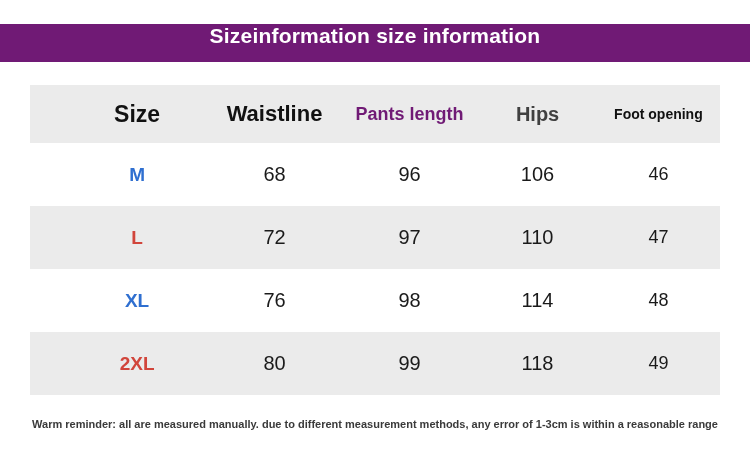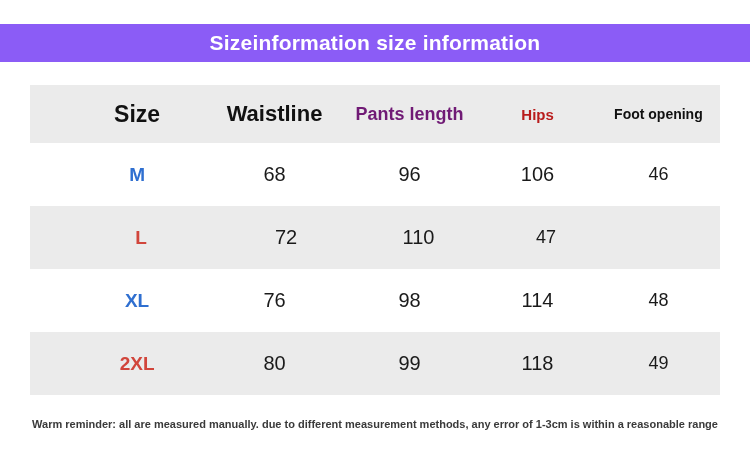--- a/index.html
+++ b/index.html
@@ -19,23 +19,23 @@
     height: 471px;
     background: #ffffff;
   }
   
   .title-bar {
     position: absolute;
     left: 0;
     top: 24px;
     width: 750px;
     height: 38px;
-    background: #8b5cf6;
+    background: #701a75;
     display: flex;
-    align-items: center;
+    align-items: flex-start;
     justify-content: center;
   }
   .title-text {
     color: #ffffff;
     font-size: 21px;
     font-weight: bold;
     letter-spacing: 0.2px;
     font-family: "Liberation Sans", sans-serif;
   }
   
@@ -69,21 +69,21 @@
   .c0 { width: 150px; padding-left: 36px; }
   .c1 { width: 140px; }
   .c2 { width: 145px; }
   .c3 { width: 125px; }
   .c4 { width: 130px; }
 
   
   .h0 { font-size: 23px; font-weight: bold; color: #111111; }
   .h1 { font-size: 22px; font-weight: bold; color: #111111; }
   .h2 { font-size: 18px; font-weight: bold; color: #701a75; }
-  .h3 { font-size: 15px; font-weight: bold; color: #b91c1c; }
+  .h3 { font-size: 20px; font-weight: bold; color: #404040; }
   .h4 { font-size: 14px; font-weight: bold; color: #111111; }
 
   
   .size-label {
     font-size: 19px;
     font-weight: bold;
   }
   .size-m  { color: #2f6fd0; }
   .size-l  { color: #d1453b; }
   .size-xl { color: #2f6fd0; }
@@ -134,20 +134,21 @@
       <div class="cell c0 size-label size-m">M</div>
       <div class="cell c1 val">68</div>
       <div class="cell c2 val">96</div>
       <div class="cell c3 val">106</div>
       <div class="cell c4 val-small">46</div>
     </div>
 
     <div class="row band alt">
       <div class="cell c0 size-label size-l">L</div>
       <div class="cell c1 val">72</div>
+      <div class="cell c2 val">97</div>
       <div class="cell c3 val">110</div>
       <div class="cell c4 val-small">47</div>
     </div>
 
     <div class="row band">
       <div class="cell c0 size-label size-xl">XL</div>
       <div class="cell c1 val">76</div>
       <div class="cell c2 val">98</div>
       <div class="cell c3 val">114</div>
       <div class="cell c4 val-small">48</div>

